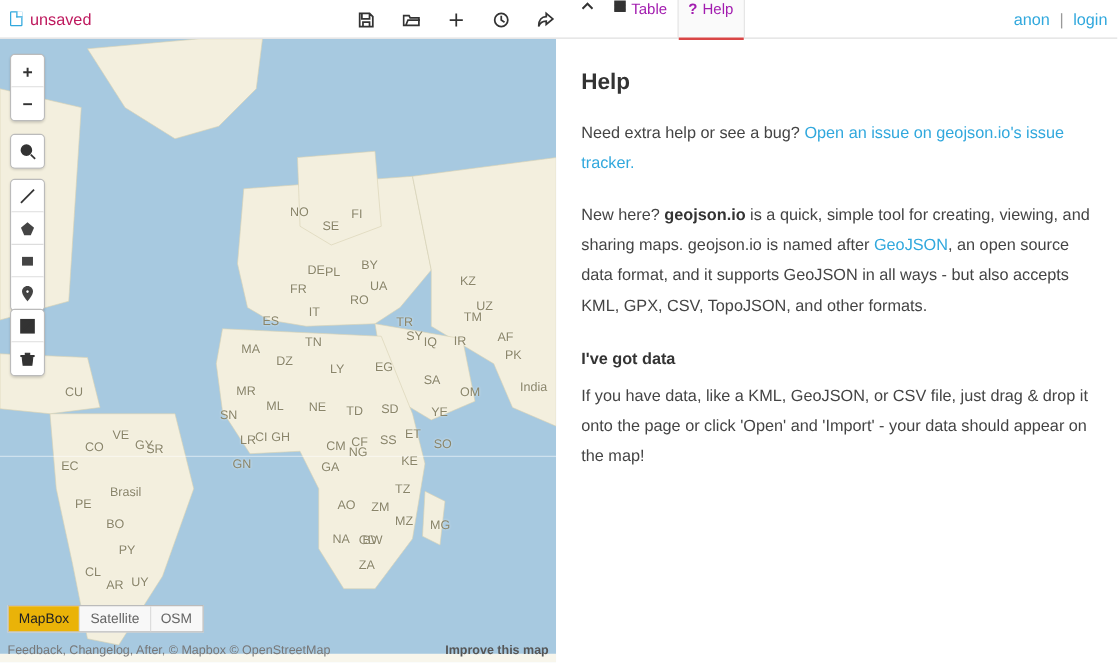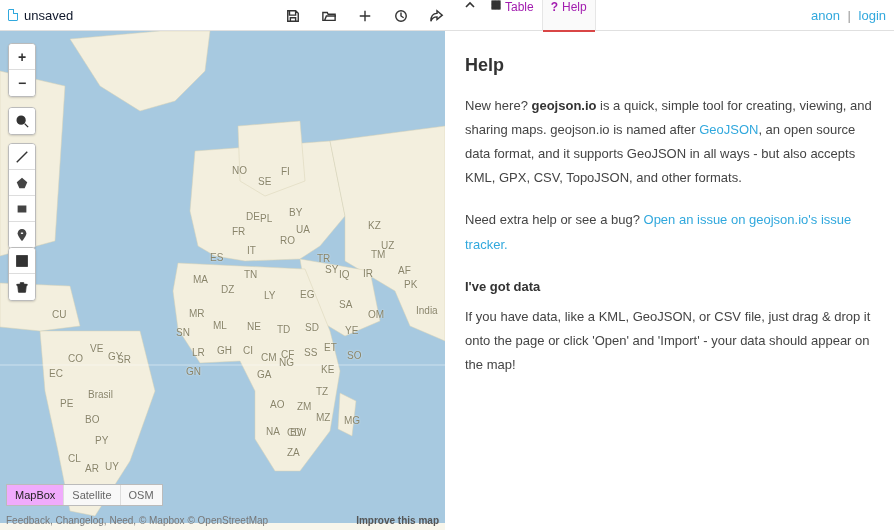--- a/index.html
+++ b/index.html
@@ -4,21 +4,21 @@
 <style>
   * { box-sizing: border-box; margin: 0; padding: 0; }
   html, body { width: 894px; height: 530px; font-family: "Helvetica Neue", Helvetica, Arial, sans-serif; font-size: 13px; color: #333; overflow: hidden; background: #fff; }
   a { color: #31a8dd; text-decoration: none; }
 
   
   .topbar { position: relative; height: 31px; border-bottom: 1px solid #e0e0e0; display: flex; align-items: center; padding: 0 8px; background: #fff; }
   .file-info { display: flex; align-items: center; gap: 6px; }
   .file-icon { width: 10px; height: 12px; border: 1px solid #31a8dd; border-radius: 1px; position: relative; }
   .file-icon::after { content: ""; position: absolute; right: -1px; top: -1px; width: 4px; height: 4px; background: #fff; border-left: 1px solid #31a8dd; border-bottom: 1px solid #31a8dd; }
-  .filename { color: #0f172a; }
+  .filename { color: #be185d; }
 
   .toolbar { position: absolute; left: 275px; top: 0; height: 31px; display: flex; align-items: center; }
   .tb-btn { width: 36px; height: 31px; display: flex; align-items: center; justify-content: center; cursor: pointer; color: #333; }
   .tb-btn svg { width: 14px; height: 14px; stroke: #333; fill: none; stroke-width: 1.6; }
 
   .tabs { position: absolute; left: 457px; top: 0; height: 31px; display: flex; align-items: stretch; }
   .tab-btn { height: 31px; display: flex; justify-content: center; padding: 0 8px; cursor: pointer; font-size: 12px; color: #a21caf; gap: 4px; }
   .tab-btn.caret svg, .tab-btn svg { width: 10px; height: 10px; fill: #333; stroke: #333; }
   .tab-btn.active { background: #fafafa; border-left: 1px solid #e6e6e6; border-right: 1px solid #e6e6e6; position: relative; }
   .tab-btn.active::after { content: ""; position: absolute; left: 0; right: 0; bottom: -1px; height: 2px; background: #d94646; }
@@ -50,21 +50,21 @@
 
   .zoom-group   { top: 12px; }
   .search-group { top: 76px; }
   .draw-group   { top: 112px; }
   .edit-group   { top: 216px; }
 
   
   .basemap-switch { position: absolute; left: 6px; bottom: 24px; display: flex; border: 1px solid #bbb; background: #f8f8f8; font-size: 11px; }
   .basemap-opt { padding: 4px 8px; border-right: 1px solid #ddd; cursor: pointer; color: #666; }
   .basemap-opt:last-child { border-right: none; }
-  .basemap-opt.active { background: #f0abfc; color: #222; }
+  .basemap-opt.active { background: #eab308; color: #222; }
   .attribution { position: absolute; left: 6px; right: 6px; bottom: 4px; font-size: 10px; color: #777; white-space: nowrap; }
   .attribution .improve { font-weight: 700; color: #555; float: right; }
 
 </style>
 </head>
 <body>
 
 <div class="topbar">
   <div class="file-info">
     <span class="file-icon"></span>
@@ -188,21 +188,21 @@
         <span class="country-label" style="left: 189px; top: 277px;">MR</span>
         <span class="country-label" style="left: 213px; top: 289px;">ML</span>
         <span class="country-label" style="left: 176px; top: 296px;">SN</span>
         <span class="country-label" style="left: 247px; top: 290px;">NE</span>
         <span class="country-label" style="left: 277px; top: 293px;">TD</span>
         <span class="country-label" style="left: 305px; top: 291px;">SD</span>
         <span class="country-label" style="left: 324px; top: 311px;">ET</span>
         <span class="country-label" style="left: 347px; top: 319px;">SO</span>
         <span class="country-label" style="left: 243px; top: 326px; margin-left: 36px;">NG</span>
         <span class="country-label" style="left: 217px; top: 314px; text-align: center;">GH</span>
-        <span class="country-label" style="left: 204px; top: 314px; margin-left: 39px;">CI</span>
+        <span class="country-label" style="left: 204px; top: 314px;">CI</span>
         <span class="country-label" style="left: 192px; top: 316px;">LR</span>
         <span class="country-label" style="left: 261px; top: 321px;">CM</span>
         <span class="country-label" style="left: 281px; top: 318px;">CF</span>
         <span class="country-label" style="left: 304px; top: 316px;">SS</span>
         <span class="country-label" style="left: 321px; top: 333px;">KE</span>
         <span class="country-label" style="left: 287px; top: 364px; margin-top: 32px;">CD</span>
         <span class="country-label" style="left: 316px; top: 355px;">TZ</span>
         <span class="country-label" style="left: 270px; top: 368px;">AO</span>
         <span class="country-label" style="left: 297px; top: 370px;">ZM</span>
         <span class="country-label" style="left: 316px; top: 381px;">MZ</span>
@@ -287,32 +287,32 @@
 
     <div class="basemap-switch">
       <div class="basemap-opt active">MapBox</div>
       <div class="basemap-opt">Satellite</div>
       <div class="basemap-opt">OSM</div>
     </div>
 
     <div class="attribution">
       <span>Feedback</span>,
       <span>Changelog</span>,
-      <span>Need</span>,
+      <span>After</span>,
       <span>© Mapbox</span>
       <span>© OpenStreetMap</span>
       <span class="improve">Improve this map</span>
     </div>
   </div>
 
   <div class="help-pane">
     <h1>Help</h1>
     <p>
-      <span>New here? </span><strong>geojson.io</strong><span> is a quick, simple tool for creating, viewing, and sharing maps. geojson.io is named after </span><a>GeoJSON</a><span>, an open source data format, and it supports GeoJSON in all ways - but also accepts KML, GPX, CSV, TopoJSON, and other formats.</span>
+      <span>Need extra help or see a bug? </span><a>Open an issue on geojson.io's issue tracker.</a>
     </p>
     <p>
-      <span>Need extra help or see a bug? </span><a>Open an issue on geojson.io's issue tracker.</a>
+      <span>New here? </span><strong>geojson.io</strong><span> is a quick, simple tool for creating, viewing, and sharing maps. geojson.io is named after </span><a>GeoJSON</a><span>, an open source data format, and it supports GeoJSON in all ways - but also accepts KML, GPX, CSV, TopoJSON, and other formats.</span>
     </p>
     <div class="section-title">I've got data</div>
     <p>If you have data, like a KML, GeoJSON, or CSV file, just drag &amp; drop it onto the page or click 'Open' and 'Import' - your data should appear on the map!</p>
 
   </div>
 </div>
 
 </body></html>

